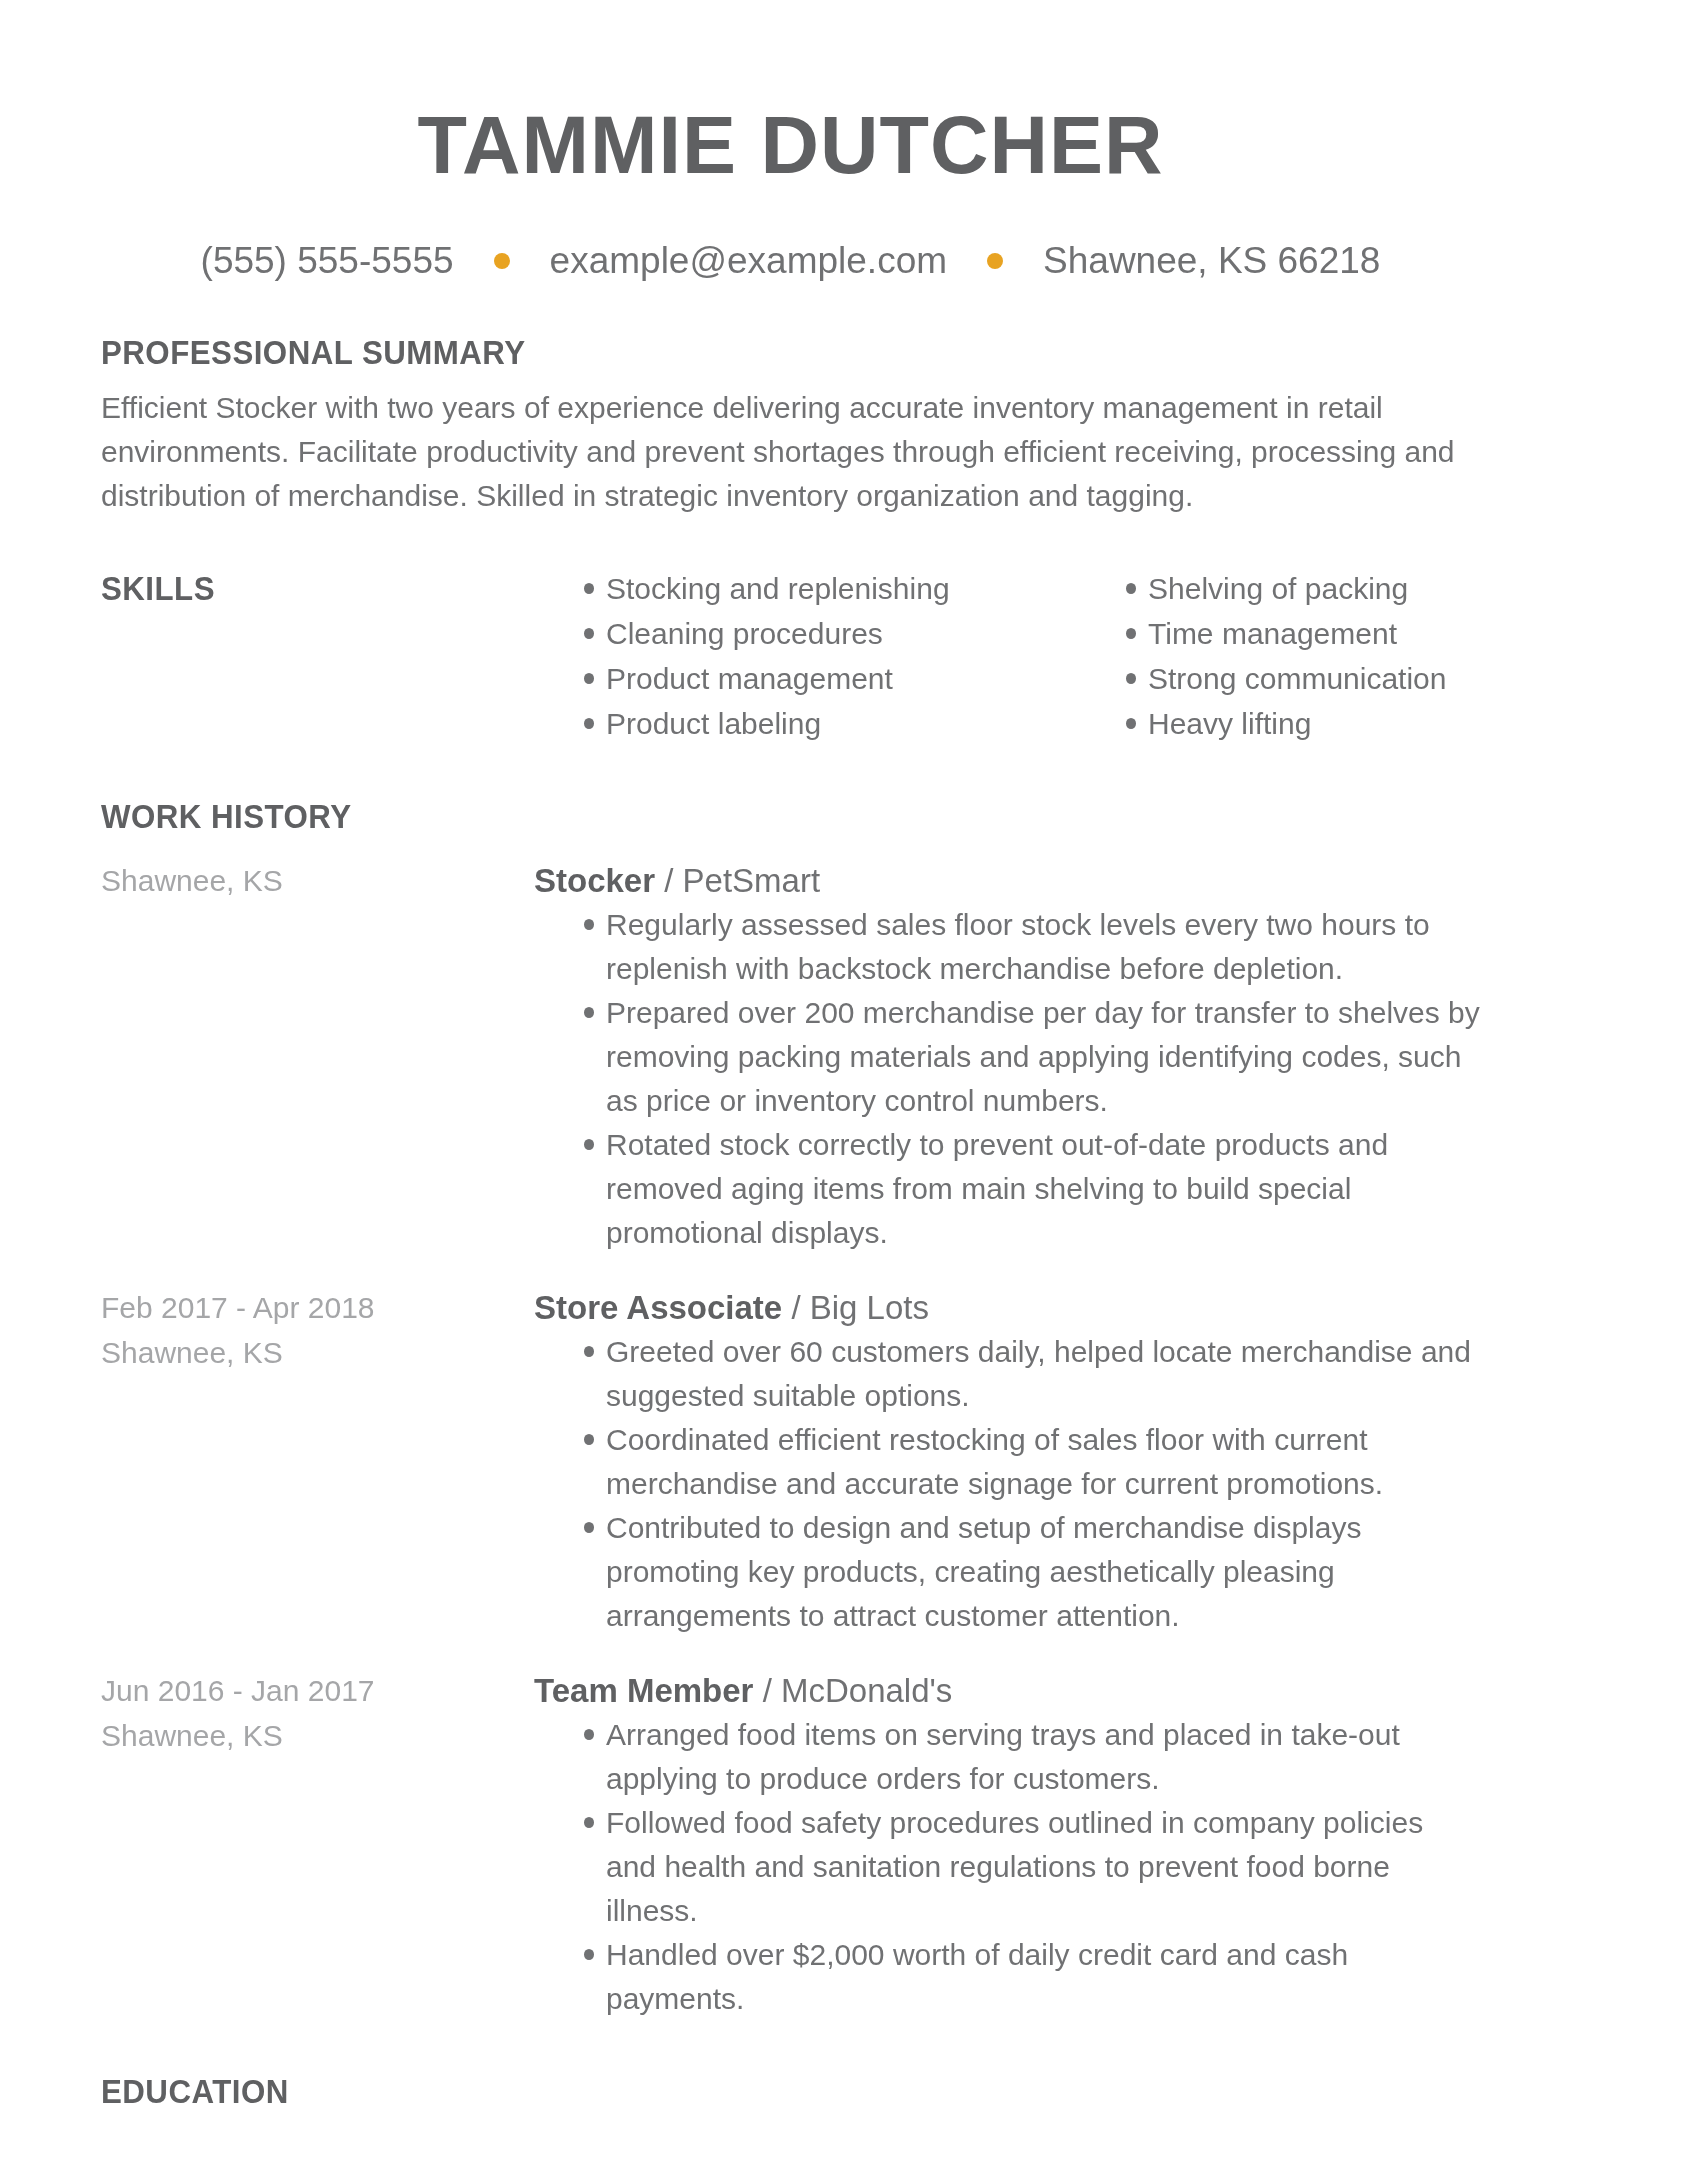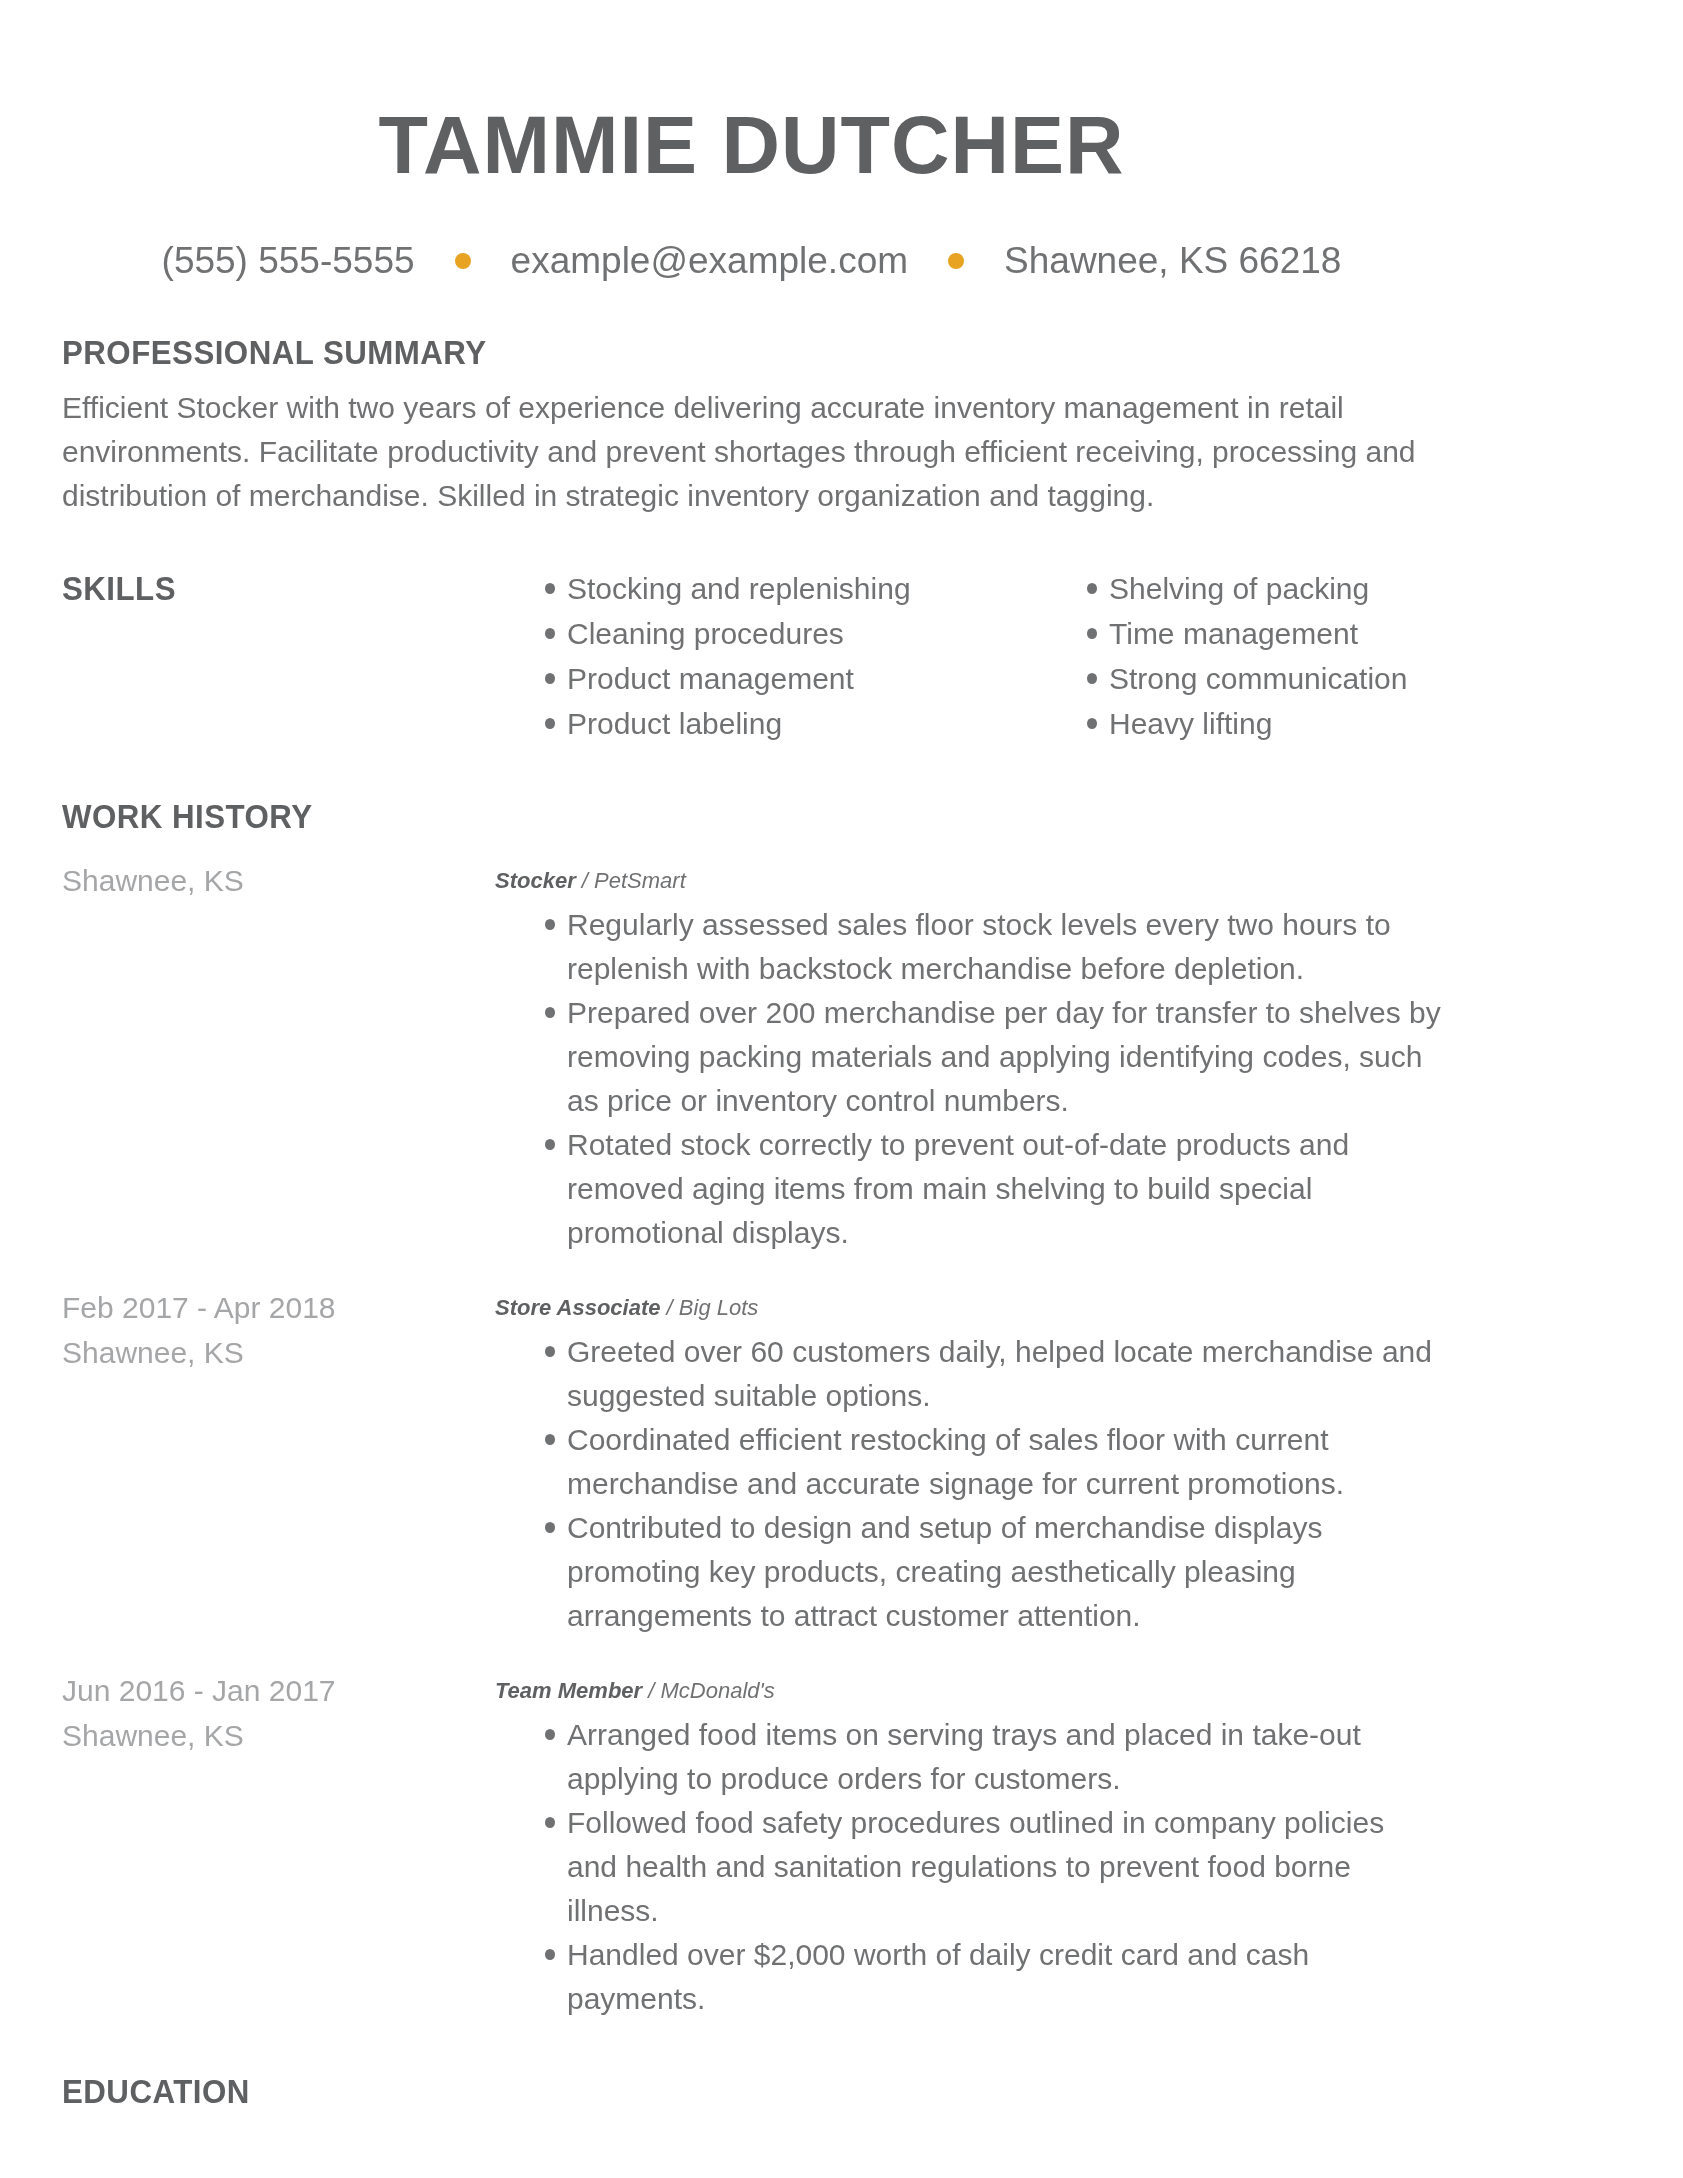--- a/index.html
+++ b/index.html
@@ -7,21 +7,21 @@
   body {
     width:1683px; height:2178px;
     font-family:"Liberation Sans", sans-serif;
     overflow:hidden;
     color:var(--body);
     --heading:#5F6062;
     --body:#707173;
     --muted:#A5A6A8;
     --accent:#E8A322;
   }
-  .page { width:1505px; height:2178px; padding:105px 64px 0 62px; }
+  .page { width:1505px; height:2178px; padding:105px 64px 0 62px;margin-left:39px; }
 
   
   .name {
     text-align:center;
     font-size:81px; font-weight:bold; letter-spacing:1px;
     line-height:1; color:var(--heading);
   }
   .contact {
     margin-top:54px;
     display:flex; justify-content:center; align-items:center; gap:40px;
@@ -62,21 +62,21 @@
     width:10px; height:11px; border-radius:50%;
     background:var(--body);
   }
 
   
   .jobs { margin-top:20px; }
   .job + .job { margin-top:30px; }
   .dates-line, .loc-line {
     font-size:30px; line-height:45px; color:var(--muted);
   }
-  .job-title-line { font-size:22px; line-height:45px; color:var(--body);font-style:italic; }
+  .job-title-line { font-size:33px; line-height:45px; color:var(--body); }
   .job-title { font-weight:bold; color:var(--heading); }
   .job-sep { white-space:pre; }
   .job-duties { max-width:990px; }
   .job-duties li { line-height:44px; padding-left:72px; }
   .job-duties li::before { top:16px; }
 
   
   .edu-row { margin-top:20px; }
   .edu-degree {
     font-size:30px; line-height:45px;

